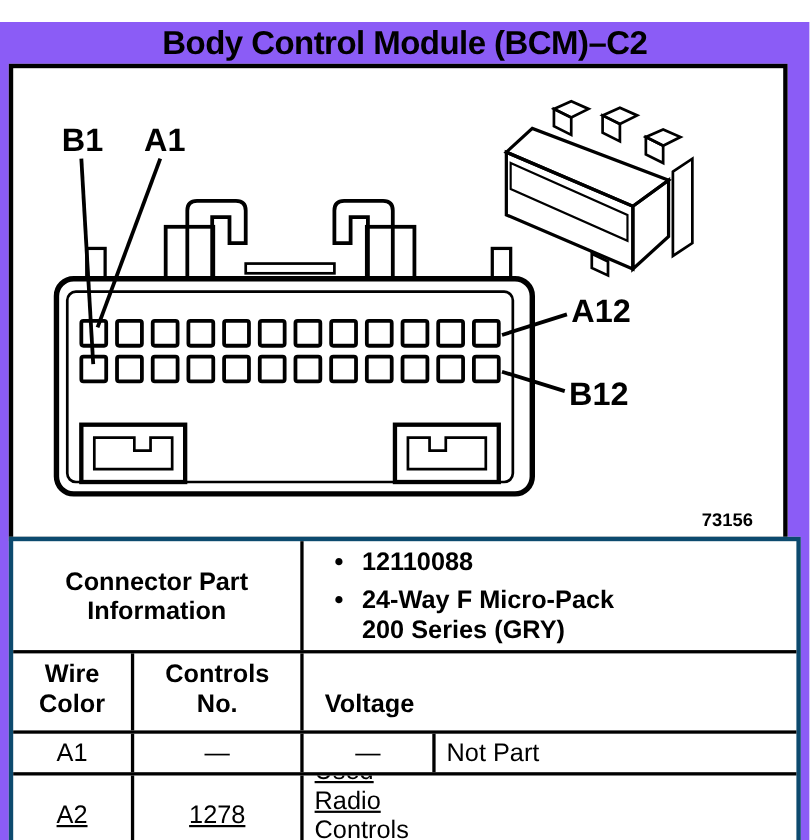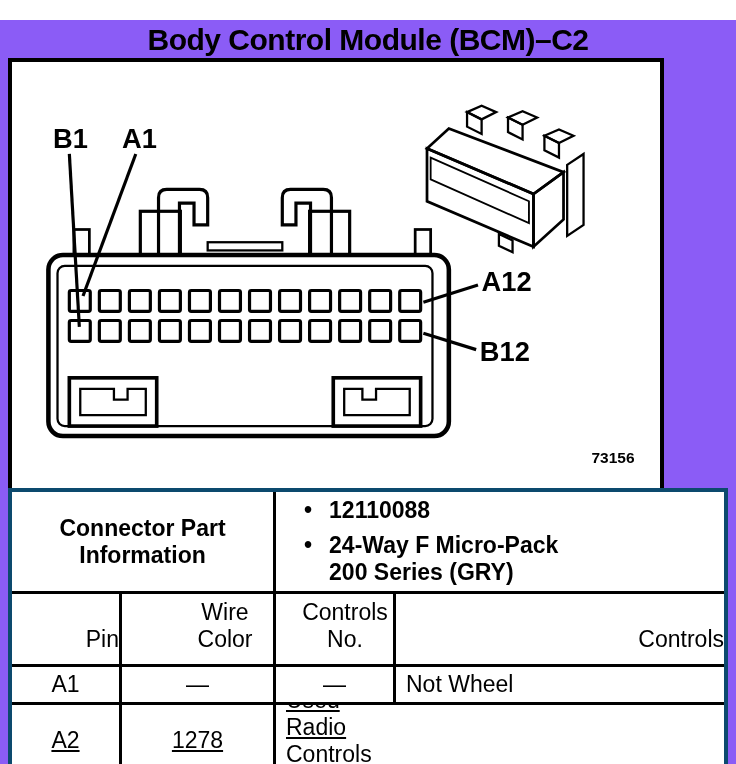--- a/index.html
+++ b/index.html
@@ -10,21 +10,21 @@
   }
   .page { position:relative; width:736px; height:764px; background:#8b5cf6;margin-top:20px; }
 
   .title {
     position:absolute; top:3px; left:0; width:100%;
     text-align:center; font-size:30px; font-weight:bold; letter-spacing:-0.5px;
   }
 
   
   .diagram-box {
-    position:absolute; left:8px; top:38px; width:656px; height:434px;
+    position:absolute; left:8px; top:38px; width:708px; height:434px;
     border:4px solid #000; background:#fff;
   }
   .diagram-box svg { display:block; width:100%; height:100%; }
   .ln  { fill:none; stroke:#000; }
   .svg-label { font-family:"Liberation Sans", sans-serif; font-weight:bold; font-size:30px; fill:#000; }
   .svg-fig   { font-family:"Liberation Sans", sans-serif; font-weight:bold; font-size:17px; fill:#000; }
 
   
   .info-table {
     position:absolute; left:8px; top:468px; width:720px;
@@ -46,21 +46,21 @@
   .bold { font-weight:bold; }
 
   .info-label span { display:inline-block; max-width:195px; }
 
   .bullets-cell { flex-direction:column; align-items:flex-start; justify-content:center;
                   padding-left:28px; text-align:left; }
   .bullet-row { display:flex; gap:17px; font-weight:bold; margin:4px 0; align-items:flex-start; }
   .bullet-glyph { line-height:27px; }
   .bullet-narrow { display:inline-block; max-width:252px; }
 
-  .header-cell { align-items:flex-end; padding-bottom:11px; font-weight:normal;justify-content:flex-end; }
+  .header-cell { align-items:flex-end; padding-bottom:11px; font-weight:bold; }
   .hdr-wrap { display:inline-block; max-width:96px; }
 
   .fn-cell { justify-content:flex-start; text-align:left; padding-left:10px; padding-right:6px; }
 </style>
 </head>
 <body>
 
 <div class="page">
 
   <div class="title">Body Control Module (BCM)–C2</div>
@@ -166,38 +166,35 @@
         </div>
         <div class="bullet-row">
           <span class="bullet-glyph">•</span>
           <span class="bullet-narrow">24-Way F Micro-Pack 200 Series (GRY)</span>
         </div>
       </div>
     </div>
 
     <div class="row header-row">
       <div class="cell header-cell">
-        <span>Pin</span>
-      </div>
-      <div class="cell header-cell">
         <span class="hdr-wrap">Wire Color</span>
       </div>
       <div class="cell header-cell">
         <span class="hdr-wrap">Controls No.</span>
       </div>
       <div class="cell header-cell">
-        <span>Controls</span>
+        <span>Voltage</span>
       </div>
     </div>
 
     <div class="row row-a1">
       <div class="cell">A1</div>
       <div class="cell">—</div>
       <div class="cell">—</div>
-      <div class="cell fn-cell">Not Wheel</div>
+      <div class="cell fn-cell">Not Part</div>
     </div>
 
     <div class="row row-a2">
       <div class="cell">A2</div>
       <div class="cell">1278</div>
       <div class="cell fn-cell">Steering Used Radio Controls Supply Voltage</div>
     </div>
 
   </div>
 </div>

